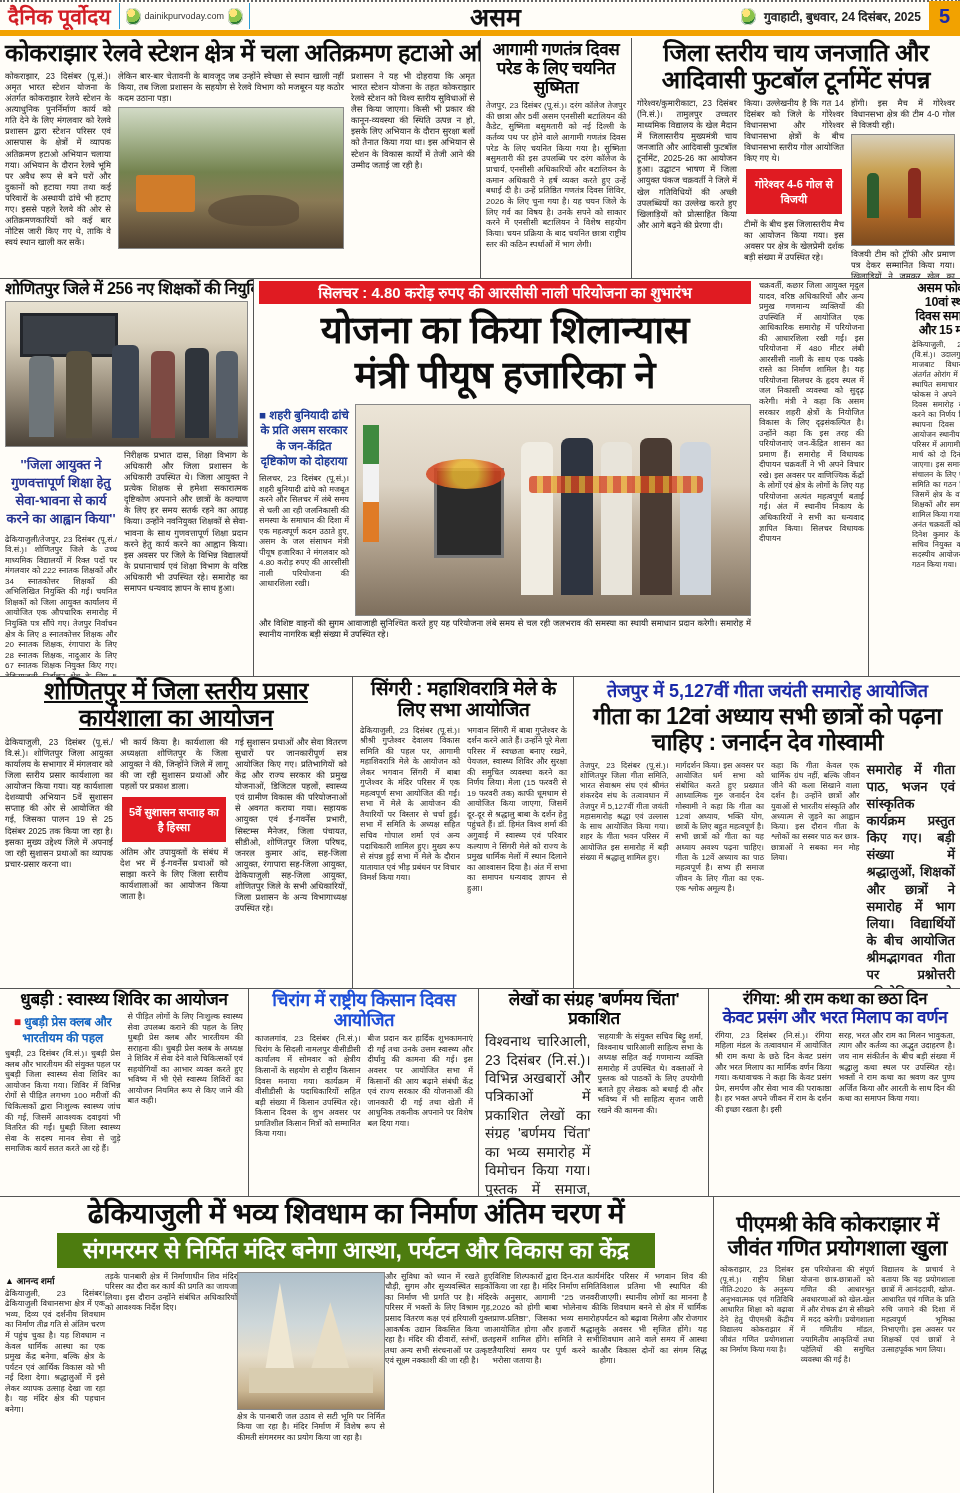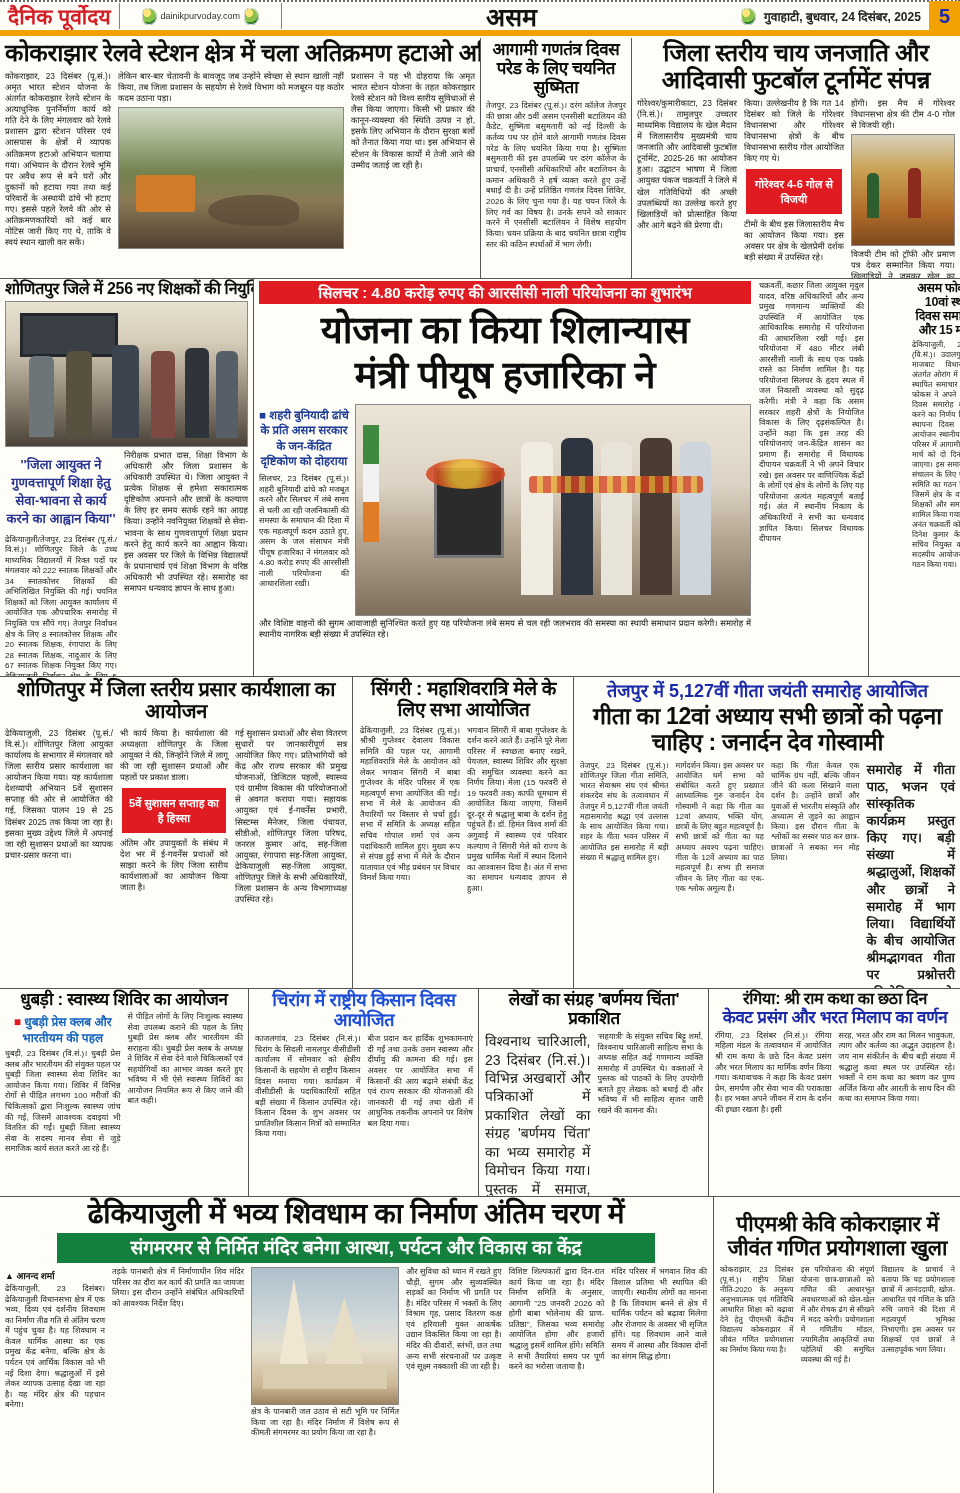--- a/index.html
+++ b/index.html
@@ -3,21 +3,21 @@
 <meta charset="utf-8">
 <style>
   html,body{margin:0;padding:0;background:#e9e7e2;}
   .page{position:relative;width:960px;height:1493px;background:#fffdf8;margin:0 auto;
         font-family:"Liberation Sans","DejaVu Sans",sans-serif;color:#141414;overflow:hidden;}
   
   .masthead{position:absolute;left:0;top:0;width:960px;height:30px;border-top:2px dotted #666;
             display:flex;align-items:center;box-sizing:border-box;}
   .paper-name{color:#d21f26;font-weight:bold;font-size:21px;padding:0 8px;white-space:nowrap;}
   .site-box{display:flex;align-items:center;gap:4px;border-left:1px solid #2b9bd7;border-right:1px solid #2b9bd7;
-            height:26px;padding:0 22px;}
+            height:26px;padding:0 6px;}
   .site-txt{font-size:9px;color:#333;}
   .logo-ic{width:15px;height:17px;border-radius:40% 60% 55% 45%;
            background:radial-gradient(circle at 35% 30%,#ffe477 0 25%,#8bc34a 26% 60%,#2e7d32 61% 100%);
            box-shadow:0 0 0 1px #e0e0e0 inset;}
   .section-name{flex:1;text-align:center;font-size:25px;font-weight:bold;color:#111;}
   .mh-right{display:flex;align-items:center;gap:8px;padding-right:0;}
   .mh-date{font-size:12px;font-weight:bold;color:#222;white-space:nowrap;}
   .pagenum{background:#f2a200;color:#1b2aa8;font-weight:bold;font-size:20px;height:30px;line-height:30px;
            padding:0 10px;}
   .yellowbar{position:absolute;left:0;top:30px;width:960px;height:6px;background:#f2a200;}
@@ -33,21 +33,21 @@
   .cols>div{flex:1;min-width:0;}
   .kick-red{background:#e01b22;color:#fff;font-weight:bold;text-align:center;font-size:15px;
             padding:3px 2px;line-height:1.15;}
   .redbox{background:#e01b22;color:#fff;font-weight:bold;text-align:center;font-size:11px;
           line-height:1.3;padding:8px 4px;margin:5px 2px;}
   .pullquote{color:#283593;font-weight:bold;text-align:center;font-size:13px;line-height:1.4;margin:6px 0;}
   .subnav{color:#1f3c97;font-weight:bold;text-align:center;font-size:11.5px;line-height:1.35;margin:4px 0;}
   .subhead-blue{color:#1565c0;font-weight:bold;text-align:center;font-size:12px;line-height:1.3;margin:3px 0;}
   .kicker-blue{color:#1b2aa8;font-weight:bold;text-align:center;}
   .hl-orange{color:#1d4ed8;}
-  .bluebar{background:#15803d;color:#fff;font-weight:bold;text-align:center;font-size:19px;
+  .bluebar{background:#4d7c0f;color:#fff;font-weight:bold;text-align:center;font-size:23px;
            padding:4px 6px;margin:4px 52px;line-height:1.15;}
   .byline{font-weight:bold;font-size:9px;margin:2px 0;}
   
   .ph{position:relative;overflow:hidden;background:#cfcabc;box-shadow:0 0 0 1px #888 inset;}
   .ph>div{position:absolute;}
   .ph-demo{background:linear-gradient(180deg,#d4dcc8 0%,#aab894 20%,#73824e 46%,#8a7a55 66%,#6b5a40 84%,#4e4030 100%);}
   .ph-meet{background:linear-gradient(180deg,#e8e2d2 0%,#d5ccb8 28%,#9a8f7d 60%,#4a4238 100%);}
   .ph-sil{background:linear-gradient(180deg,#ece5d7 0%,#dcd3c4 38%,#b7a894 62%,#7d6e5c 100%);}
   .ph-temple{background:linear-gradient(180deg,#aebfca 0%,#cfd8da 38%,#e6decb 60%,#cbb793 86%,#9b8260 100%);}
   .ph-foot{background:linear-gradient(180deg,#d9d2be 0%,#c9a254 32%,#b06a28 70%,#7c4a1e 100%);}
@@ -207,21 +207,21 @@
   </div>
 
   <div class="art" style="left:904px;top:278px;width:100px;height:398px;padding:3px 8px;">
     <div class="hl" style="font-size:12.5px;">असम फोकस का 10वां स्थापना दिवस समारोह 14 और 15 मार्च को</div>
     <div class="body" style="font-size:7.6px;margin-top:3px;">
         <p>ढेकियाजुली, 23 दिसंबर (वि.सं.)। उदालगुड़ी जिले के माजबाट विधानसभा क्षेत्र अंतर्गत ओरांग में वर्ष 2017 में स्थापित समाचार पोर्टल असम फोकस ने अपने 10वें स्थापना दिवस समारोह का आयोजन करने का निर्णय लिया गया है। स्थापना दिवस समारोह का आयोजन स्थानीय महाविद्यालय परिसर में आगामी 14 और 15 मार्च को दो दिनों तक किया जाएगा। इस समारोह के सुचारु संचालन के लिए एक आयोजन समिति का गठन किया गया है, जिसमें क्षेत्र के वरिष्ठ पत्रकारों, शिक्षकों और समाजसेवियों को शामिल किया गया है। समिति में अनंत चक्रवर्ती को अध्यक्ष तथा दिनेश कुमार केंद्र को मुख्य सचिव नियुक्त करते हुए 15 सदस्यीय आयोजन समिति का गठन किया गया।</p>
       </div>
   </div>
 
   <div class="art" style="left:0;top:676px;width:352px;height:312px;">
-    <div class="hl" style="font-size:20px;">शोणितपुर में जिला स्तरीय प्रसार कार्यशाला का आयोजन</div>
+    <div class="hl" style="font-size:24px;text-decoration:underline;">शोणितपुर में जिला स्तरीय प्रसार कार्यशाला का आयोजन</div>
     <div class="cols" style="margin-top:5px;">
       <div class="body" style="flex:0 0 108px;">
           <p>ढेकियाजुली, 23 दिसंबर (पू.सं./वि.सं.)। शोणितपुर जिला आयुक्त कार्यालय के सभागार में मंगलवार को जिला स्तरीय प्रसार कार्यशाला का आयोजन किया गया। यह कार्यशाला देशव्यापी अभियान 5वें सुशासन सप्ताह की ओर से आयोजित की गई, जिसका पालन 19 से 25 दिसंबर 2025 तक किया जा रहा है। इसका मुख्य उद्देश्य जिले में अपनाई जा रही सुशासन प्रथाओं का व्यापक प्रचार-प्रसार करना था।</p>
         </div>
       <div style="flex:0 0 108px;">
         <div class="body">
             <p>भी कार्य किया है। कार्यशाला की अध्यक्षता शोणितपुर के जिला आयुक्त ने की, जिन्होंने जिले में लागू की जा रही सुशासन प्रथाओं और पहलों पर प्रकाश डाला।</p>
           </div>
         <div class="redbox">5वें सुशासन सप्ताह का है हिस्सा</div>
         <div class="body">
@@ -313,21 +313,21 @@
         </div>
       <div class="body" style="font-size:8px;">
           <p>सरह, भरत और राम का मिलन भावुकता, त्याग और कर्तव्य का अद्भुत उदाहरण है। जय नाम संकीर्तन के बीच बड़ी संख्या में श्रद्धालु कथा स्थल पर उपस्थित रहे। भक्तों ने राम कथा का श्रवण कर पुण्य अर्जित किया और आरती के साथ दिन की कथा का समापन किया गया।</p>
         </div>
     </div>
   </div>
 
   <div class="art" style="left:0;top:1196px;width:712px;height:297px;">
     <div class="hl" style="font-size:28px;">ढेकियाजुली में भव्य शिवधाम का निर्माण अंतिम चरण में</div>
     <div class="bluebar">संगमरमर से निर्मित मंदिर बनेगा आस्था, पर्यटन और विकास का केंद्र</div>
-    <div style="display:flex;gap:7px;margin-top:3px;">
+    <div style="display:flex;margin-top:3px;">
       <div style="flex:0 0 100px;">
         <div class="byline">▲ आनन्द शर्मा</div>
         <div class="body" style="font-size:8px;">
             <p>ढेकियाजुली, 23 दिसंबर। ढेकियाजुली विधानसभा क्षेत्र में एक भव्य, दिव्य एवं दर्शनीय शिवधाम का निर्माण तीव्र गति से अंतिम चरण में पहुंच चुका है। यह शिवधाम न केवल धार्मिक आस्था का एक प्रमुख केंद्र बनेगा, बल्कि क्षेत्र के पर्यटन एवं आर्थिक विकास को भी नई दिशा देगा। श्रद्धालुओं में इसे लेकर व्यापक उत्साह देखा जा रहा है। यह मंदिर क्षेत्र की पहचान बनेगा।</p>
           </div>
       </div>
       <div style="flex:0 0 132px;">
         <div class="body" style="font-size:8px;">
             <p>तड़के पानबारी क्षेत्र में निर्माणाधीन शिव मंदिर परिसर का दौरा कर कार्य की प्रगति का जायजा लिया। इस दौरान उन्होंने संबंधित अधिकारियों को आवश्यक निर्देश दिए।</p>
           </div>

